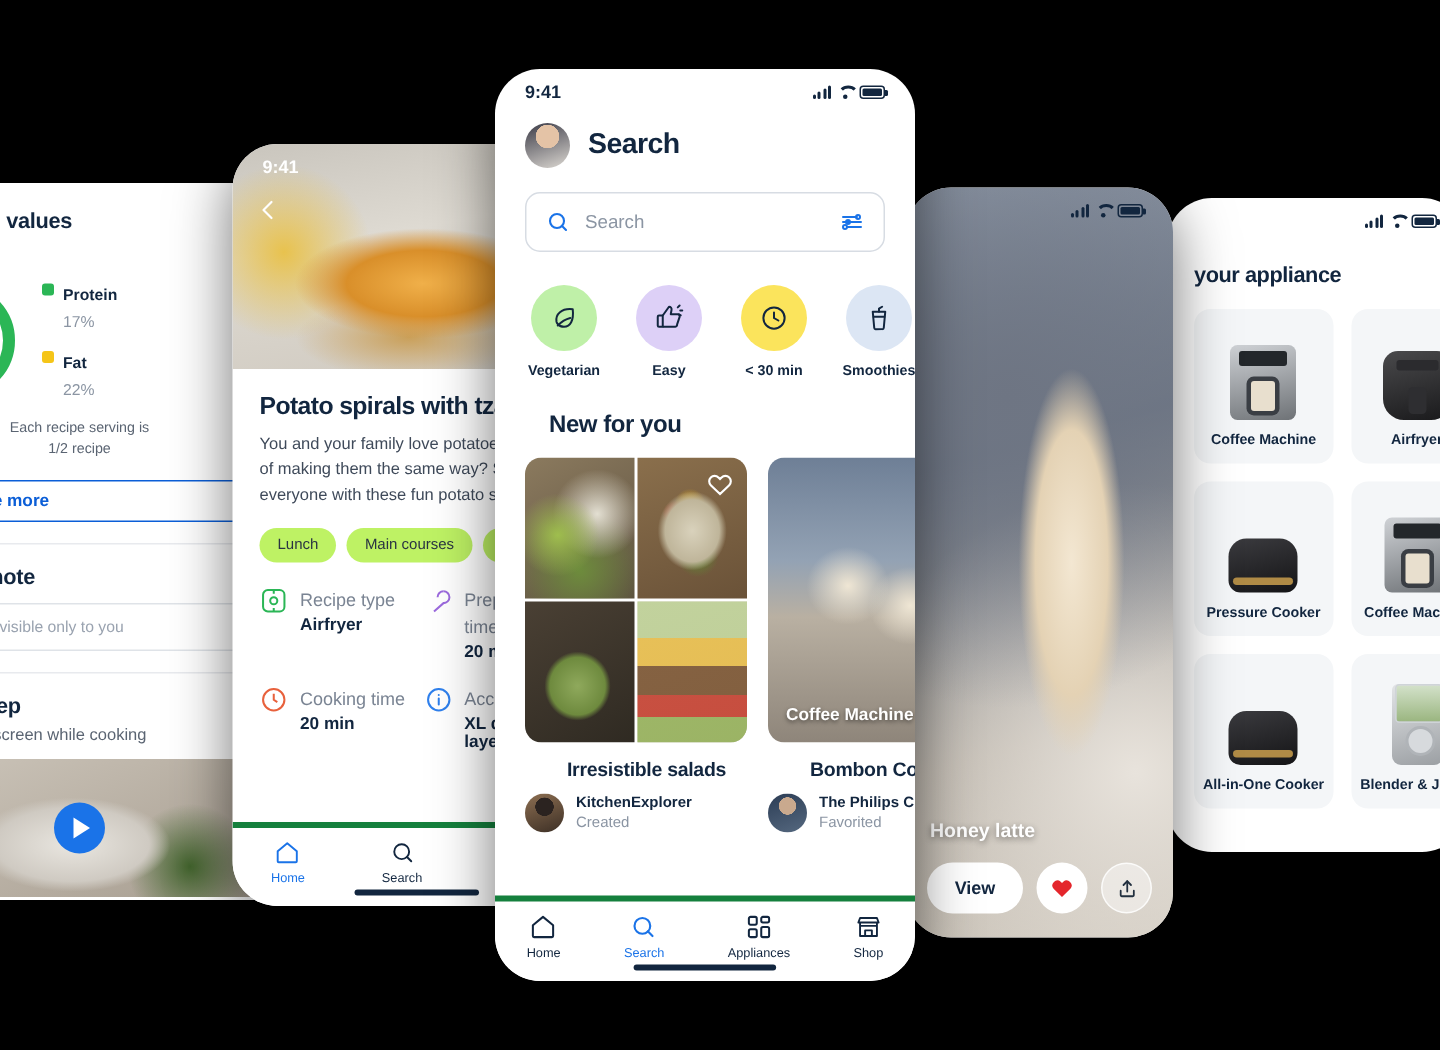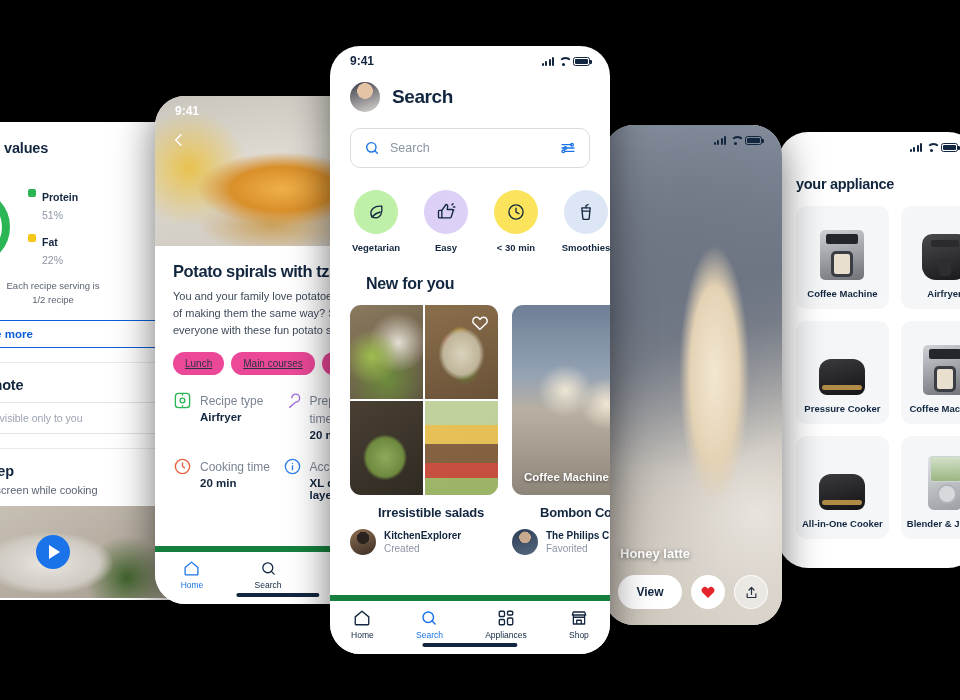--- a/index.html
+++ b/index.html
@@ -140,28 +140,28 @@
   .hero .statusbar { position:absolute; top:0; left:0; right:0; color:#fff; z-index:2; }
   .hero .statusbar .bars i,.hero .statusbar .batt,.hero .statusbar .batt::before{background:#fff}
   .hero .statusbar .batt{border-color:#fff}
   .hero .statusbar .batt::after{background:#fff}
   .hero .statusbar .wifi::before{border-color:#fff}
   .hero .statusbar .wifi::after{background:#fff}
   .hero-btn { position:absolute; top:36px; color:#fff; z-index:2; }
   .r-title { font-size:16.5px; font-weight:bold; color:#12263f; letter-spacing:-.4px; }
   .r-desc { font-size:11px; color:#3f4a5a; line-height:1.55; margin-top:7px; }
   .chips { display:flex; gap:7px; margin-top:13px; }
-  .chip { background:#ec4899; color:#2a3442; font-size:10px; padding:6px 12px;
-    border-radius:14px; white-space:nowrap;text-decoration:underline; }
+  .chip { background:#bef264; color:#2a3442; font-size:10px; padding:6px 12px;
+    border-radius:14px; white-space:nowrap; }
   .meta { display:grid; grid-template-columns:1fr 1fr; gap:16px 10px; margin-top:16px; }
   .mitem { display:flex; gap:8px; align-items:flex-start; }
   .mi-lbl { font-size:12px; color:#7a8493; }
   .mi-val { font-size:11.5px; font-weight:bold; color:#12263f; margin-top:2px; }
   .tabbar { display:flex; justify-content:space-around; align-items:center;
-    border-top:6px solid #15803d; padding:8px 0 14px; }
+    border-top:4px solid #15803d; padding:8px 0 14px; }
   .tb { display:flex; flex-direction:column; align-items:center; gap:3px; color:#12263f; }
   .tb.act { color:#1a73e8; }
   .tb span { font-size:8.5px; }
 
   
   #phone-search { left:330px; top:46px; width:280px; height:608px; z-index:6; }
   .srch-head { display:flex; align-items:center; gap:12px; padding:6px 20px 0; }
   .avatar { width:30px; height:30px; border-radius:50%; flex:none; }
   .srch-title { font-size:19px; font-weight:bold; color:#12263f; letter-spacing:-.4px; }
   .searchbox { margin:16px 20px 0; border:1.2px solid #d7dce3; border-radius:10px;
@@ -229,21 +229,21 @@
           </svg>
           <div class="donut-cap">
             
             
           </div>
         </div>
         <div class="legend">
           <div class="lg-row">
             <span class="sw" style="background:#2bb656"></span>
             <span><span class="lg-name">Protein</span><br>
-            <span class="lg-pct">51%</span></span>
+            <span class="lg-pct">17%</span></span>
           </div>
           <div class="lg-row">
             <span class="sw" style="background:#f5c518"></span>
             <span><span class="lg-name">Fat</span><br>
             <span class="lg-pct">22%</span></span>
           </div>
         </div>
       </div>
 
       <div class="note-c">

